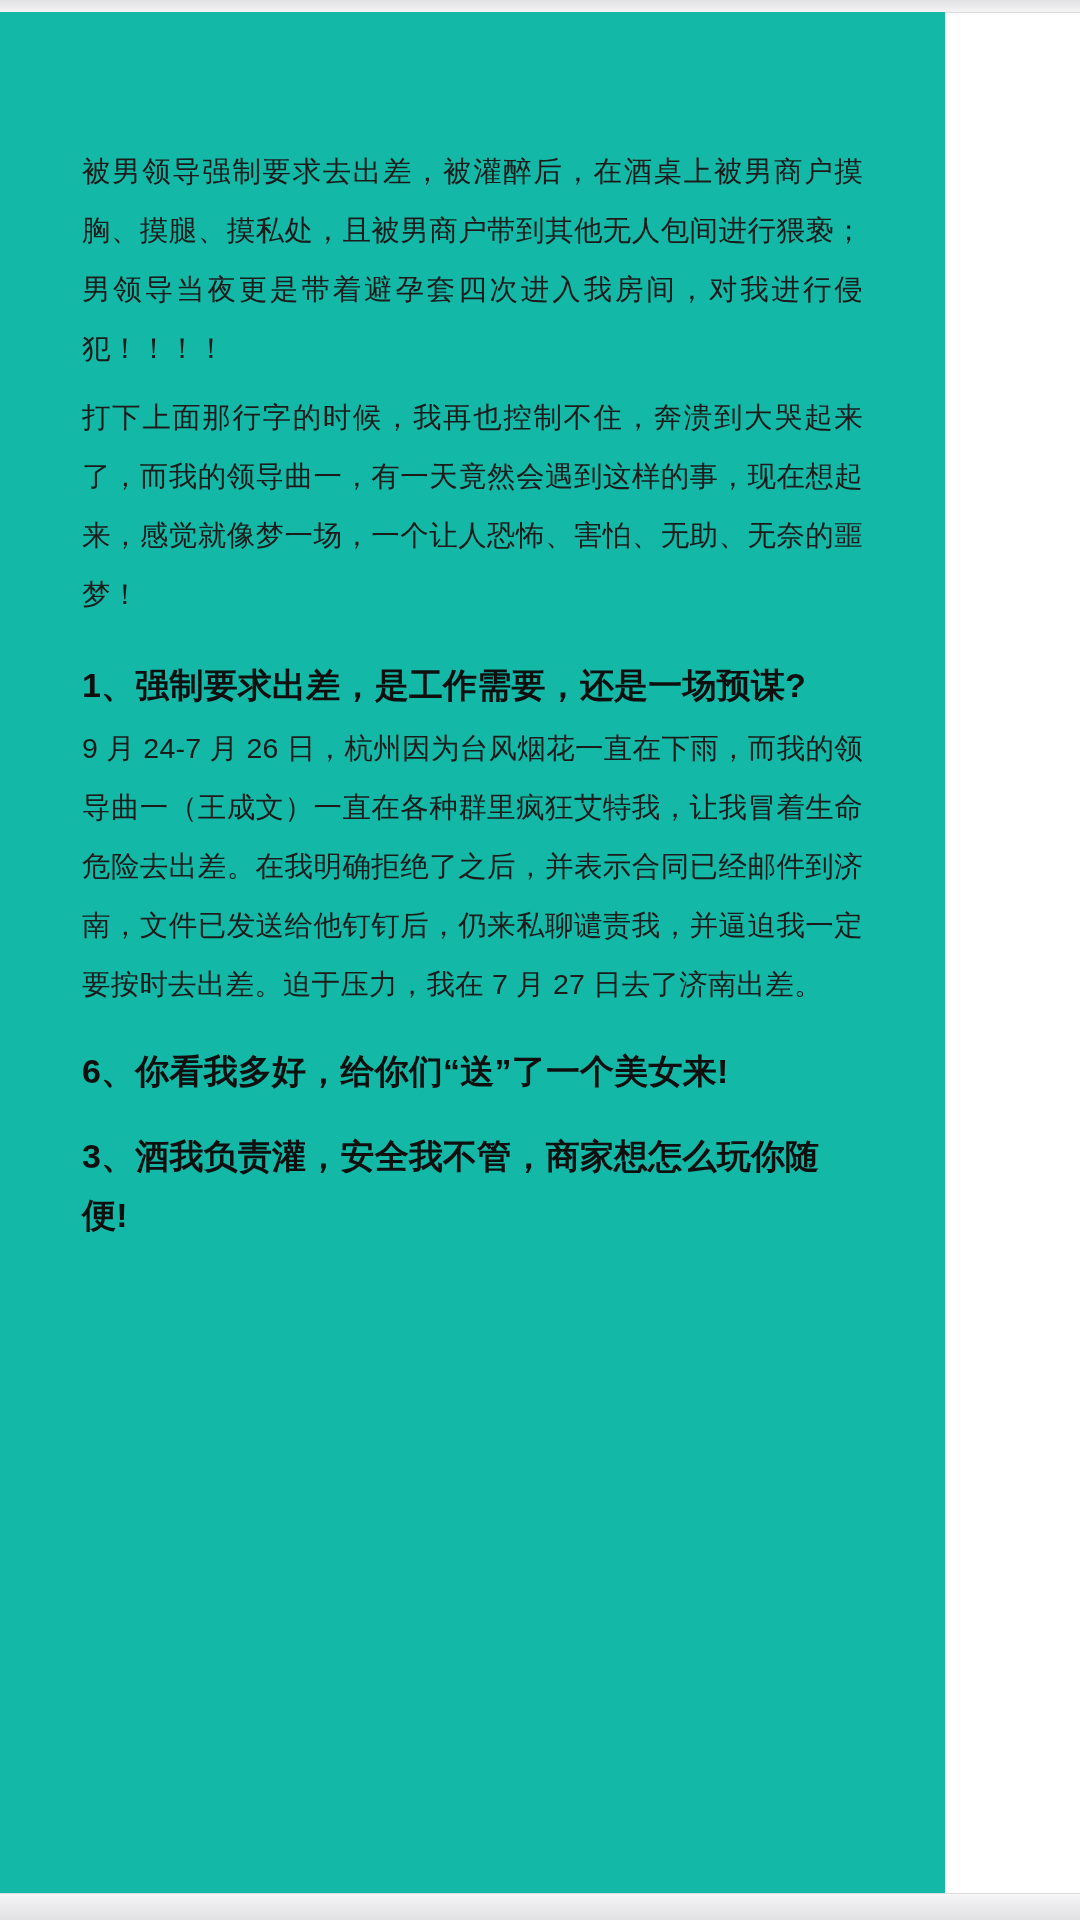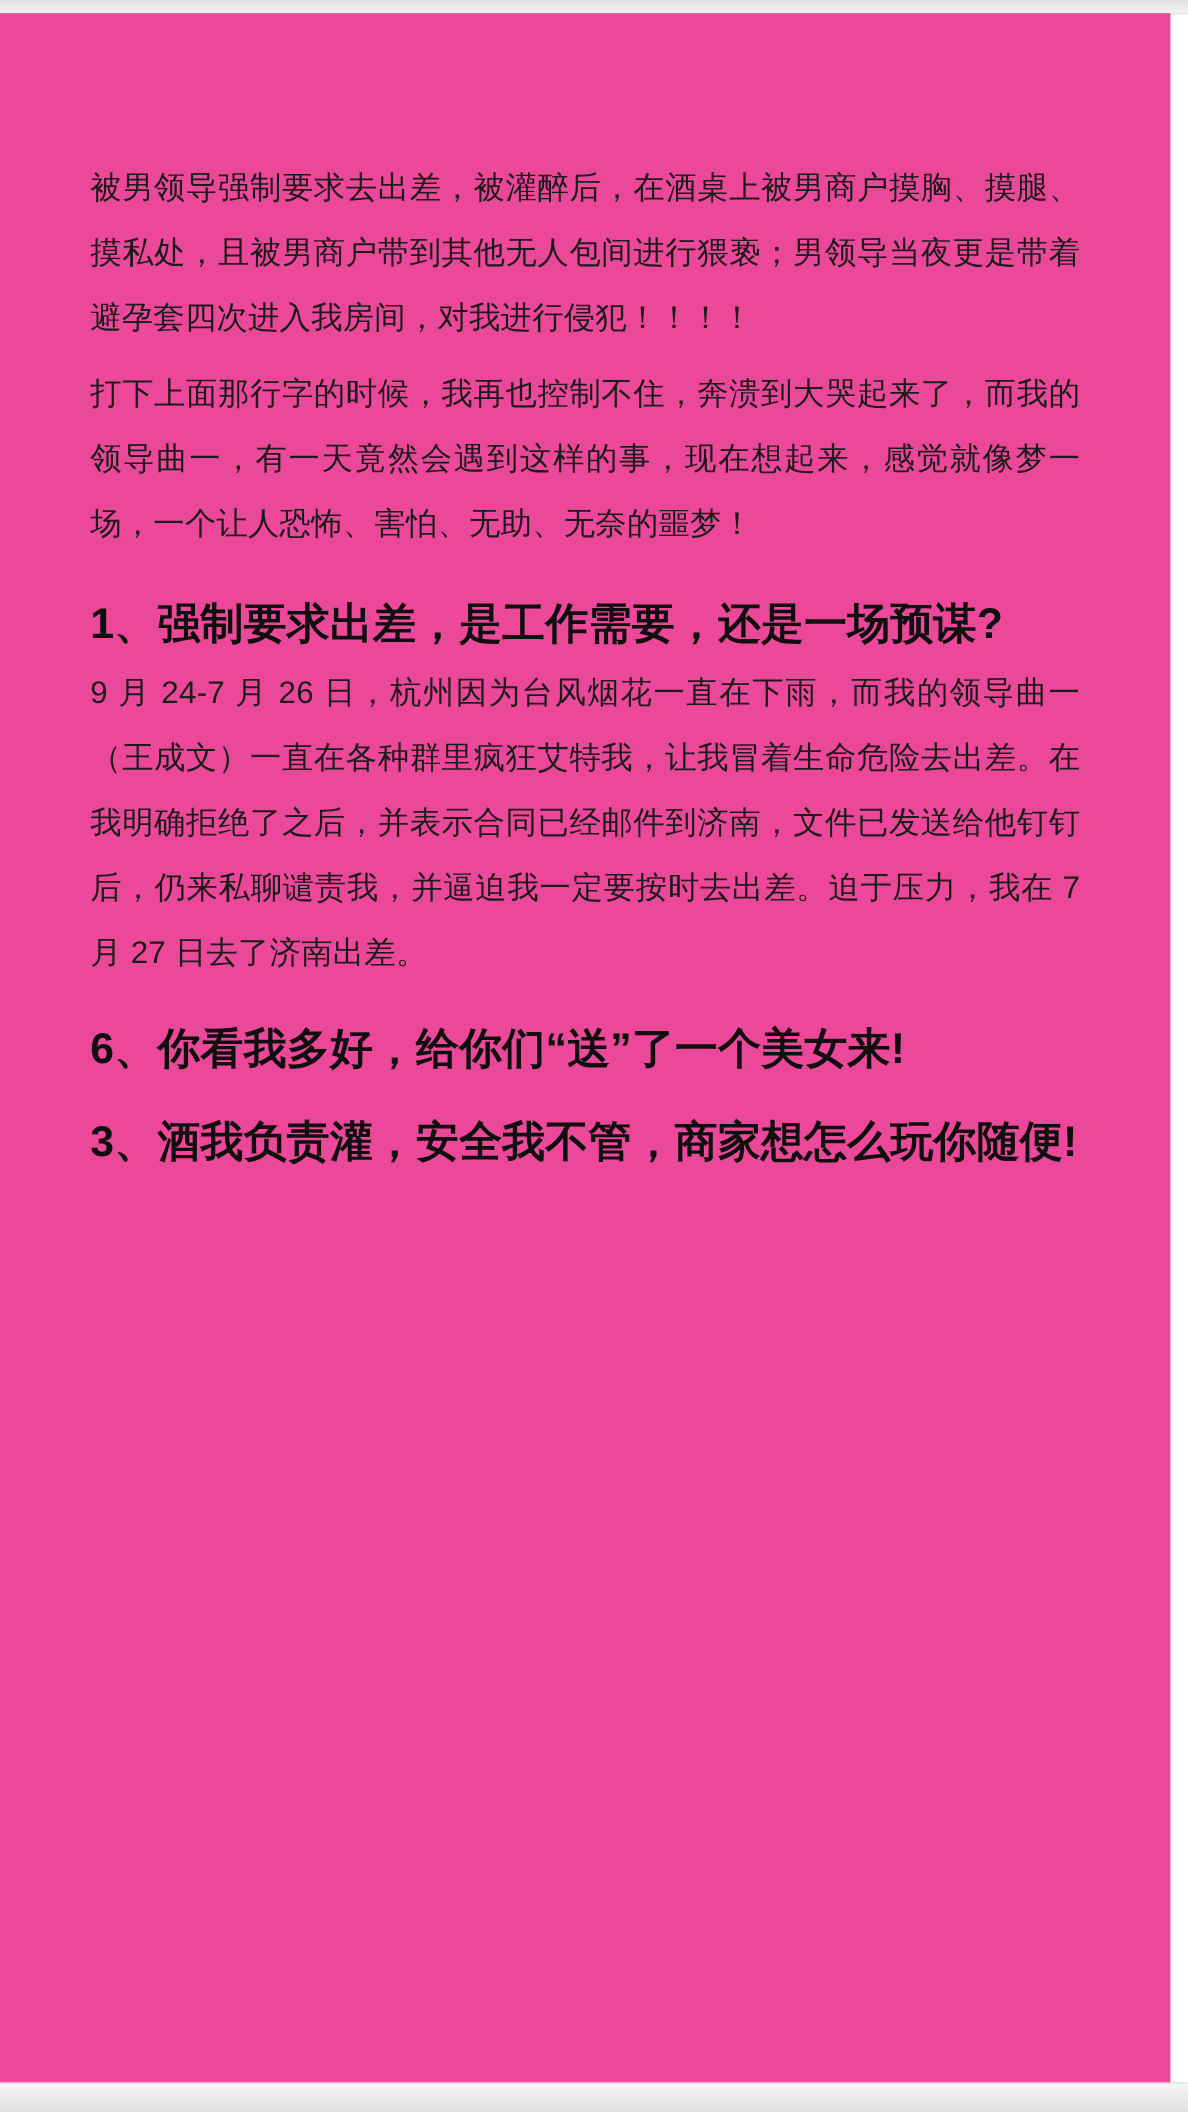--- a/index.html
+++ b/index.html
@@ -34,41 +34,41 @@
   .strip-bottom {
     bottom: 0;
     height: 26px;
     background: linear-gradient(0deg, #e2e2e4 0%, #ebebed 55%, #f6f6f7 100%);
     border-top: 1px solid #dcdcde;
   }
   .content {
     position: absolute;
     top: 12px;
     left: 0;
-    width: 1064px;
+    width: 945px;
     height: 1882px;
-    background: #ec4899;
+    background: #14b8a6;
     box-sizing: border-box;
     padding: 130px 82px 0 82px;
   }
   .para {
     font-size: 28.5px;
     line-height: 59px;
     color: #1b1b1b;
     text-align: justify;
     text-justify: inter-ideograph;
     letter-spacing: 0.2px;
     margin: 0 0 2px 0;
     font-weight: 400;
   }
   .para.indent {
     text-indent: 30px;
   }
   .heading {
-    font-size: 39px;
+    font-size: 34px;
     line-height: 59px;
     color: #0f0f0f;
     font-weight: 700;
     margin: 12px 0 4px 0;
     text-align: left;
     letter-spacing: 0.2px;
   }
   .blk {
     margin-bottom: 6px;
   }

